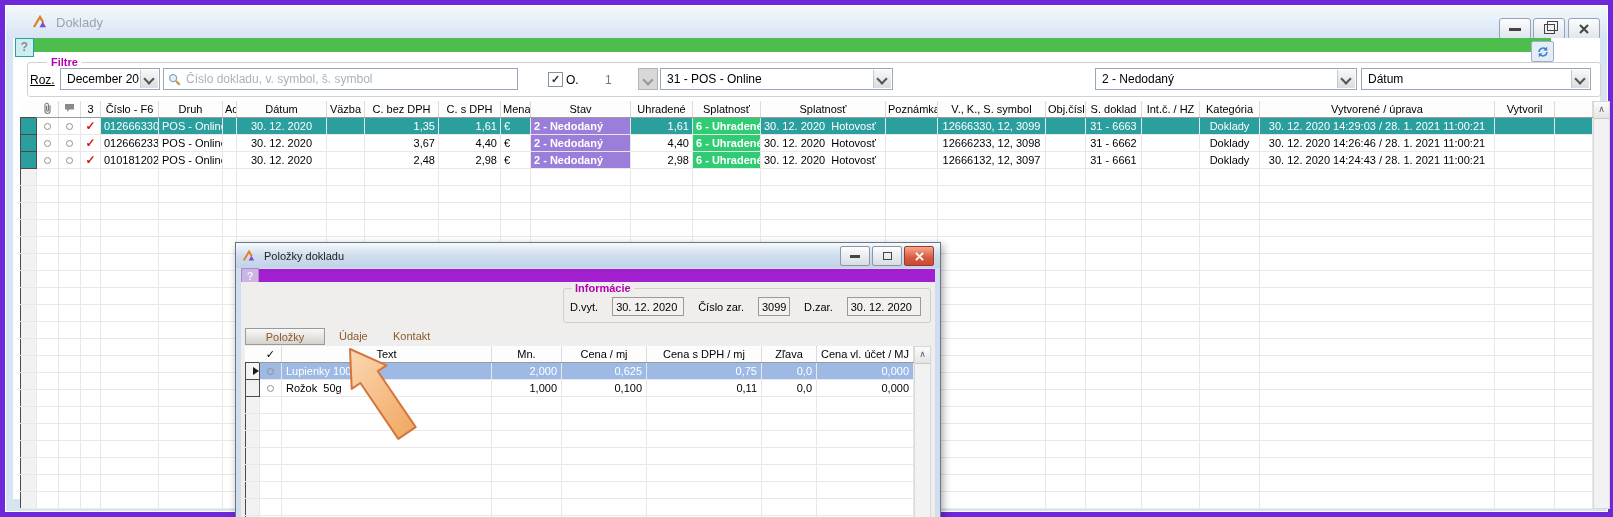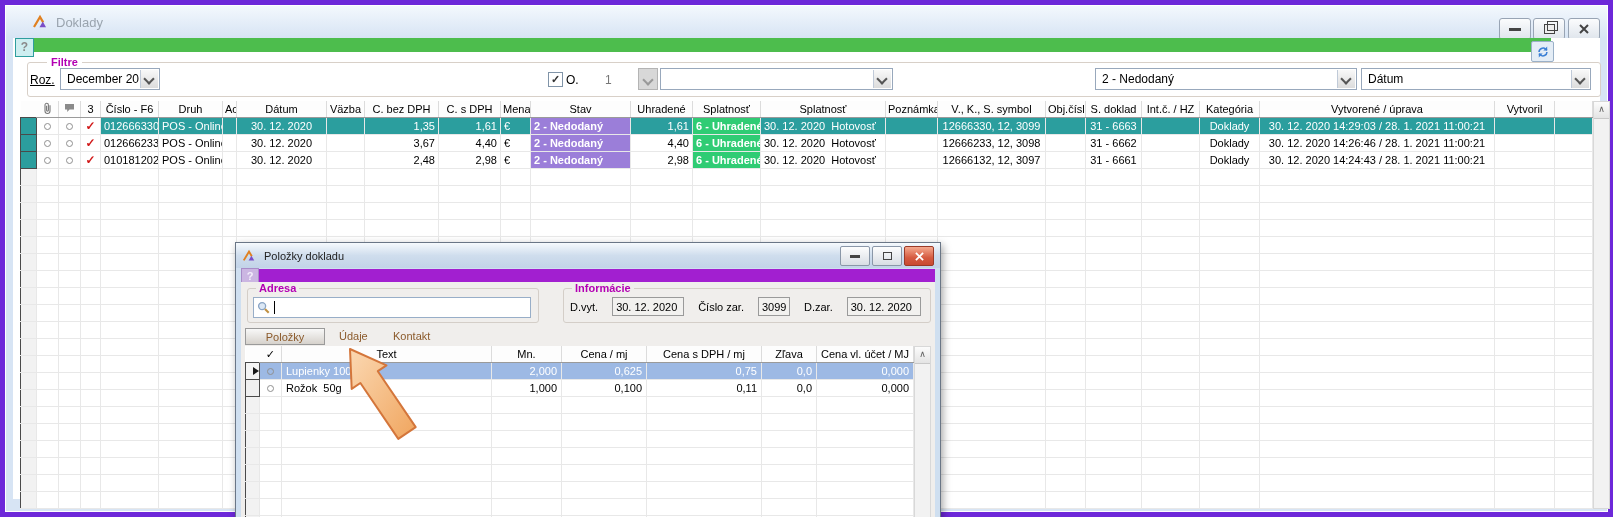--- a/index.html
+++ b/index.html
@@ -150,27 +150,35 @@
 
   <div class="filterbox"></div>
   <div class="filterlegend">Filtre</div>
   <span class="lbl" style="left:25px;text-decoration:underline;">Roz.</span>
   <div class="combo" style="left:55px;width:100px;">
     <span class="cval">December 20</span>
     <span class="cbtn">
         <i class="chev"></i>
       </span>
   </div>
+  <div class="searchbox">
+    <svg width="13" height="13" viewBox="0 0 14 14" style="margin-left:4px;">
+      <circle cx="5.5" cy="5.5" r="3.8" fill="#e8f0f8" stroke="#8aa4c4" stroke-width="1.4"></circle>
+      <path d="M8.6 8.6 12.6 12.6" stroke="#c09040" stroke-width="2.2"></path>
+    </svg>
+    <span class="placeholder">Číslo dokladu, v. symbol, š. symbol</span>
+  </div>
   <div class="checkbox">✓</div>
   <span class="lbl" style="left:561px;">O.</span>
   <span class="lbl" style="left:600px;color:#777;">1</span>
   <div class="disabledbtn">
       <i class="chev"></i>
     </div>
   <div class="combo" style="left:655px;width:233px;">
+    <span class="cval">31 - POS - Online</span>
     <span class="cbtn">
         <i class="chev"></i>
       </span>
   </div>
   <div class="combo" style="left:1090px;width:262px;">
     <span class="cval">2 - Nedodaný</span>
     <span class="cbtn">
         <i class="chev"></i>
       </span>
   </div>
@@ -890,30 +898,20 @@
         <svg width="9" height="9" viewBox="0 0 10 10">
             <path d="M1 1 9 9 M9 1 1 9" stroke="#fff" stroke-width="2"></path>
           </svg>
       </div>
     </div>
     <div class="purplebar"></div>
     <div class="dlg-qicon">?</div>
 
     <div class="dlg-body">
 
-      <div class="grp" style="left:6px;top:6px;width:292px;height:35px;">
-        <span class="grp-legend">Adresa</span>
-        <div class="dlg-input">
-          <svg width="13" height="13" viewBox="0 0 14 14" style="margin-left:3px;">
-            <circle cx="5.5" cy="5.5" r="3.8" fill="#dce8f5" stroke="#8aa4c4" stroke-width="1.4"></circle>
-            <path d="M8.6 8.6 12.6 12.6" stroke="#c09040" stroke-width="2.2"></path>
-          </svg>
-          <span class="caret"></span>
-        </div>
-      </div>
 
       <div class="grp" style="left:322px;top:6px;width:368px;height:35px;">
         <span class="grp-legend">Informácie</span>
         <div class="fieldrow">
           <span class="flbl">D.vyt.</span>
           <span class="fld" style="width:72px;">30. 12. 2020</span>
           <span class="flbl">Číslo zar.</span>
           <span class="fld" style="width:32px;text-align:left;">3099</span>
           <span class="flbl">D.zar.</span>
           <span class="fld" style="width:74px;">30. 12. 2020</span>

